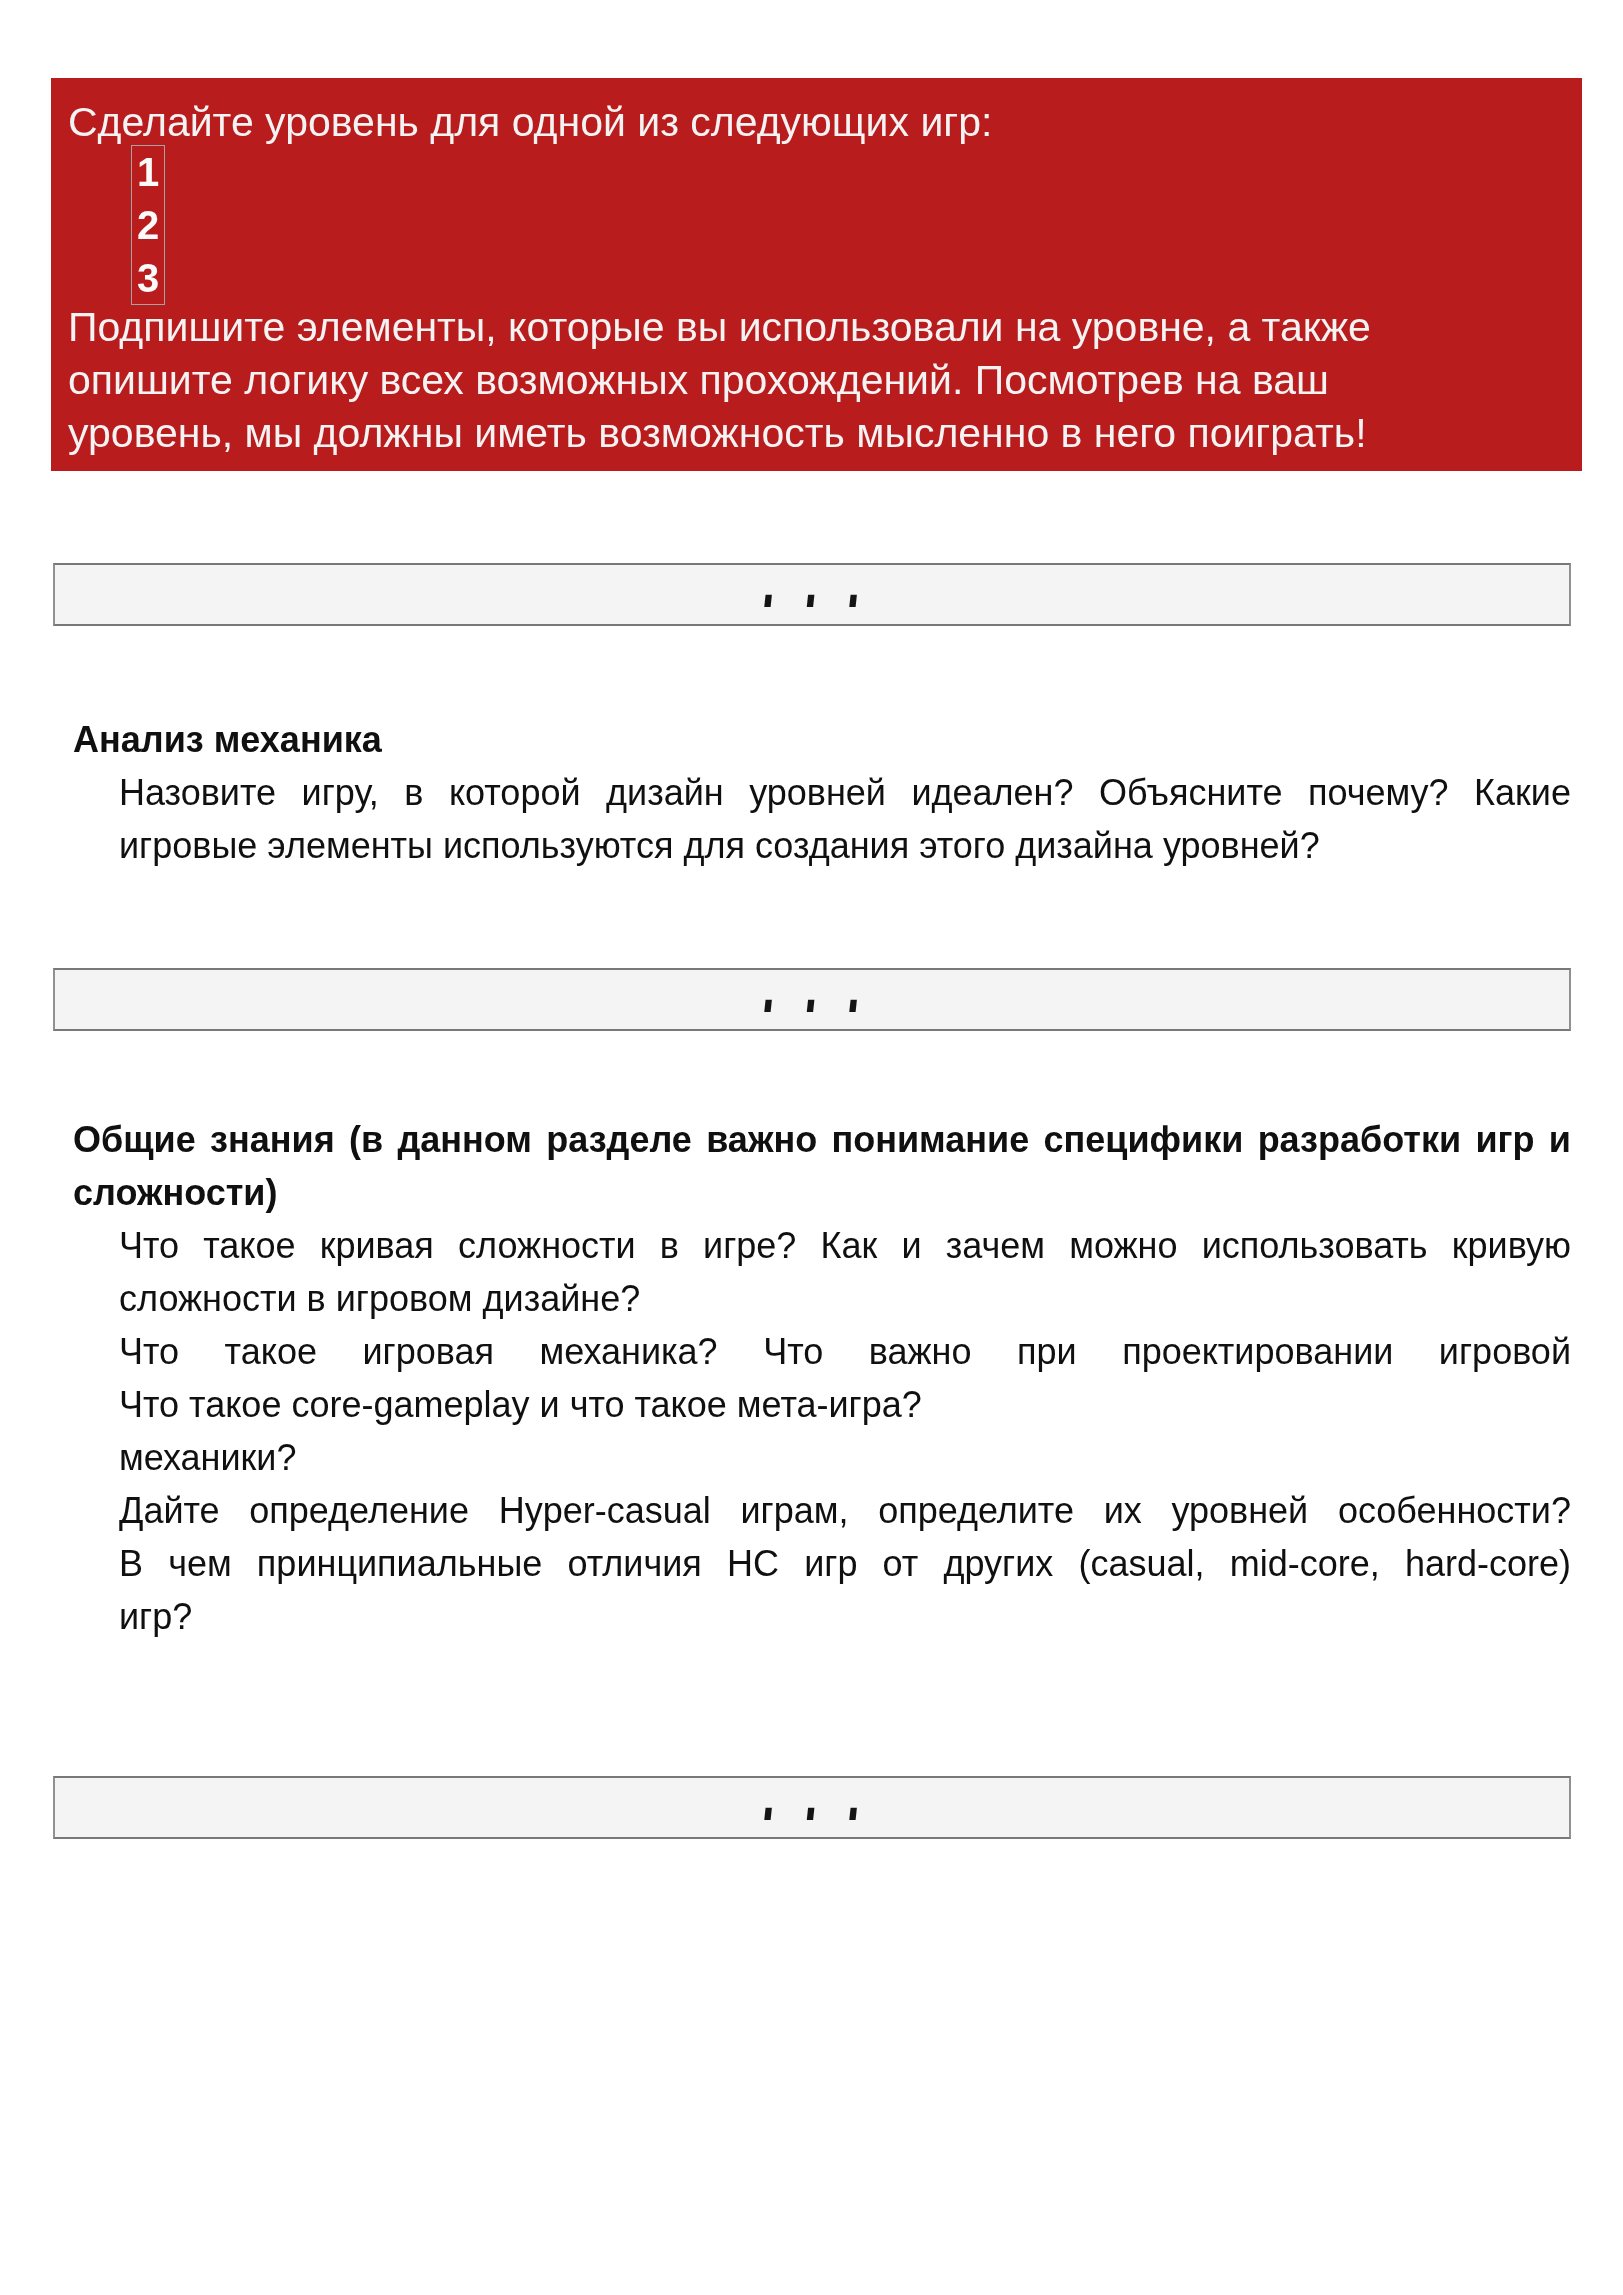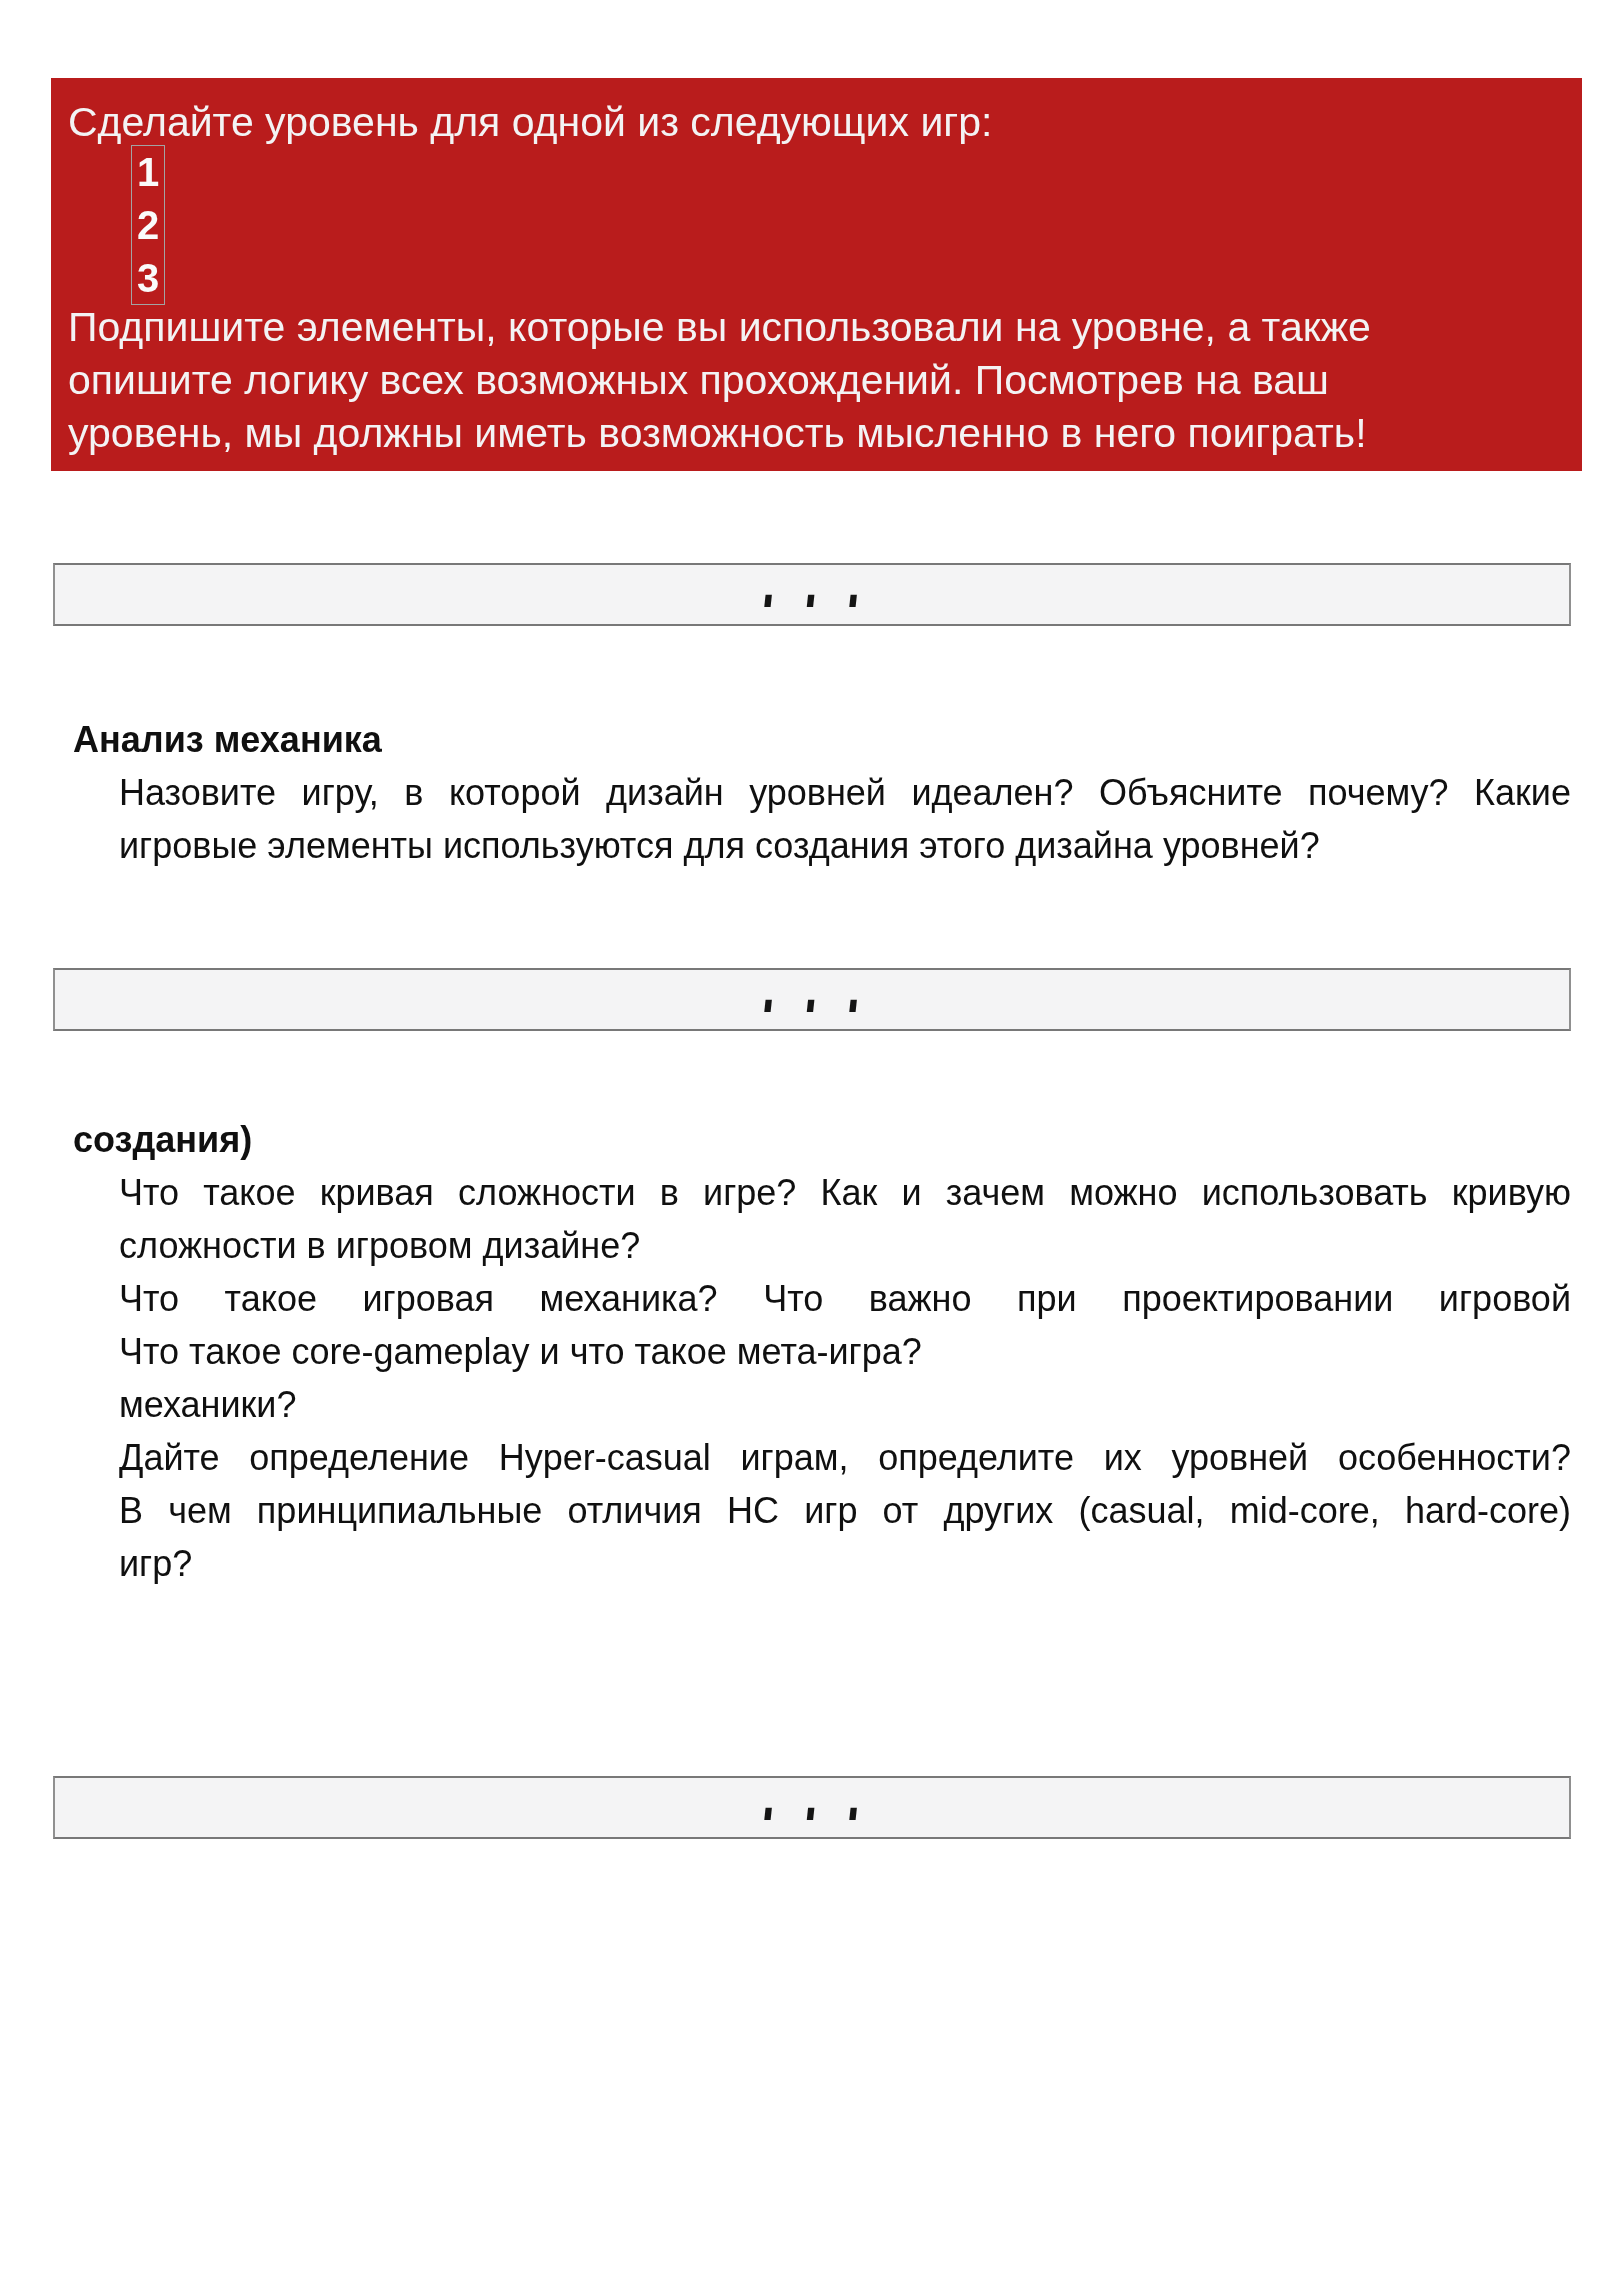--- a/index.html
+++ b/index.html
@@ -106,21 +106,22 @@
     <div class="line hd">Анализ механика</div>
     <div class="line jl indent">Назовите игру, в которой дизайн уровней идеален? Объясните почему? Какие</div>
     <div class="line indent">игровые элементы используются для создания этого дизайна уровней?</div>
   </section>
 
   <div class="sep sep-2">
     <span class="dots">...</span>
   </div>
 
   <section class="section sec-2">
-    <div class="line hd">создания)</div>
+    <div class="line hd jl">Общие знания (в данном разделе важно понимание специфики разработки игр и</div>
+    <div class="line hd">сложности)</div>
 
     <div class="line jl indent">Что такое кривая сложности в игре? Как и зачем можно использовать кривую</div>
     <div class="line indent">сложности в игровом дизайне?</div>
 
     <div class="line jl indent">Что такое игровая механика? Что важно при проектировании игровой</div>
     <div class="line indent">Что такое core-gameplay и что такое мета-игра?</div>
 
     <div class="line indent">механики?</div>
 
     <div class="line jl indent">Дайте определение Hyper-casual играм, определите их уровней особенности?</div>

